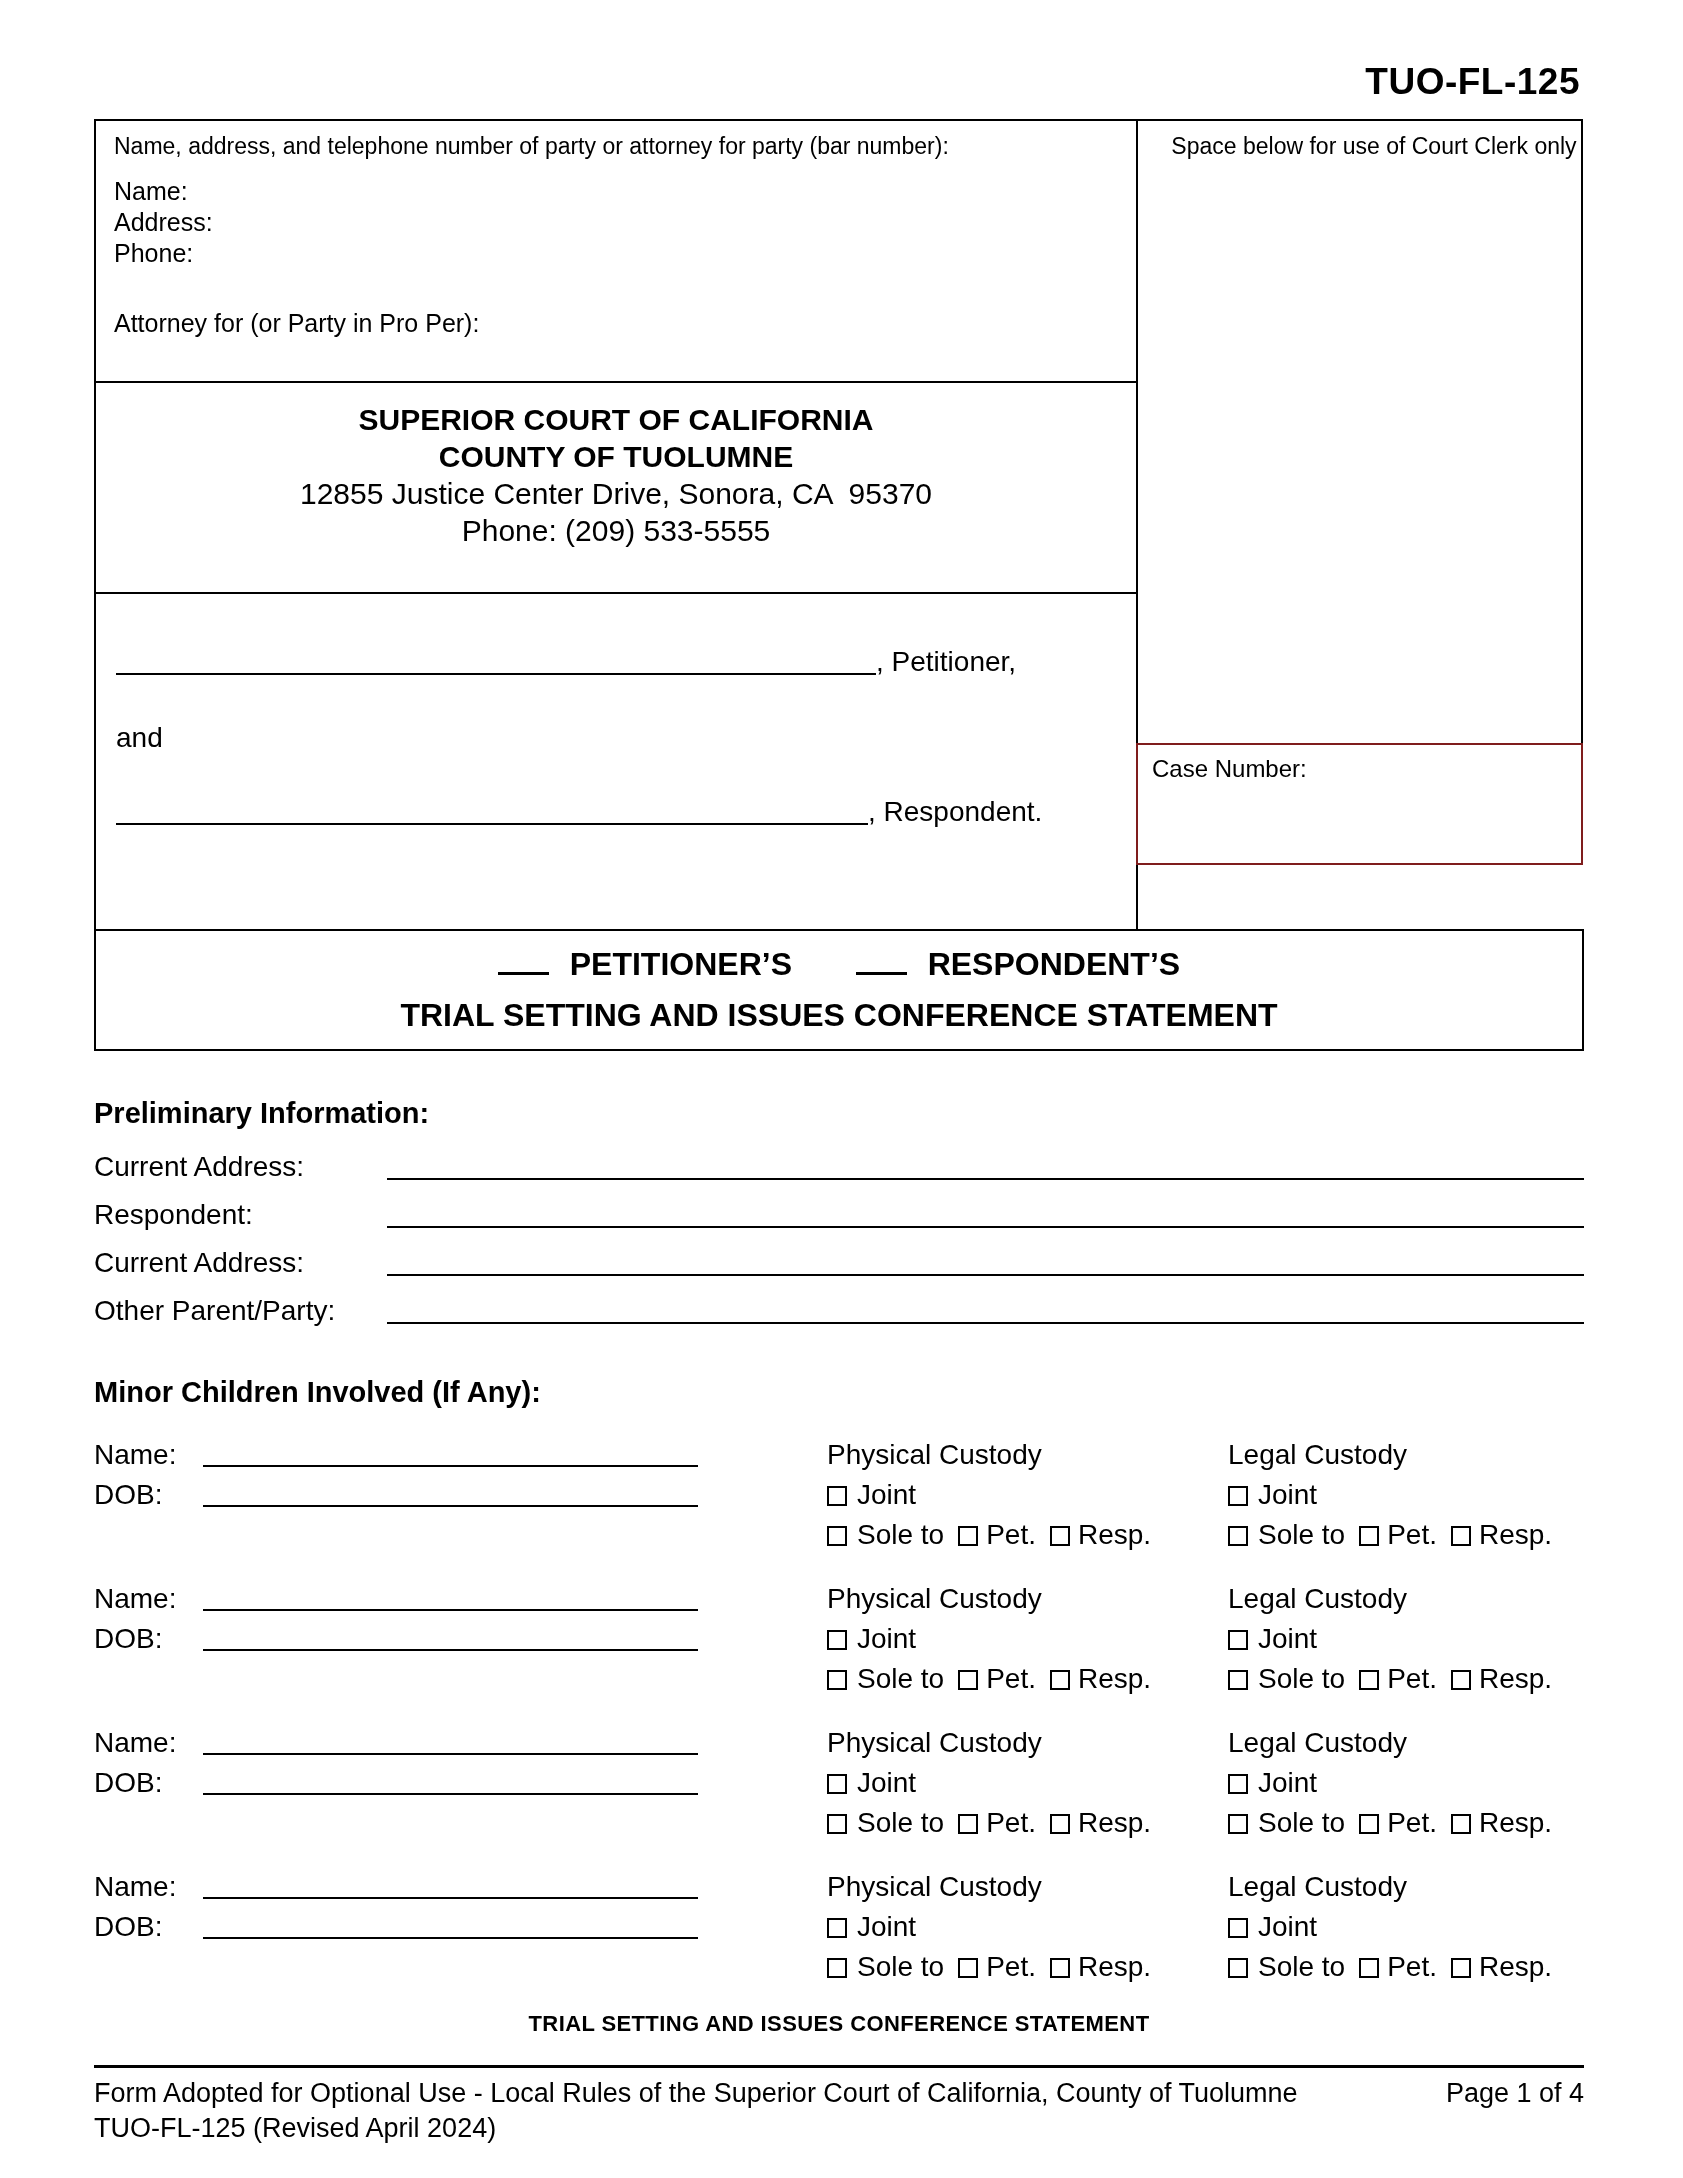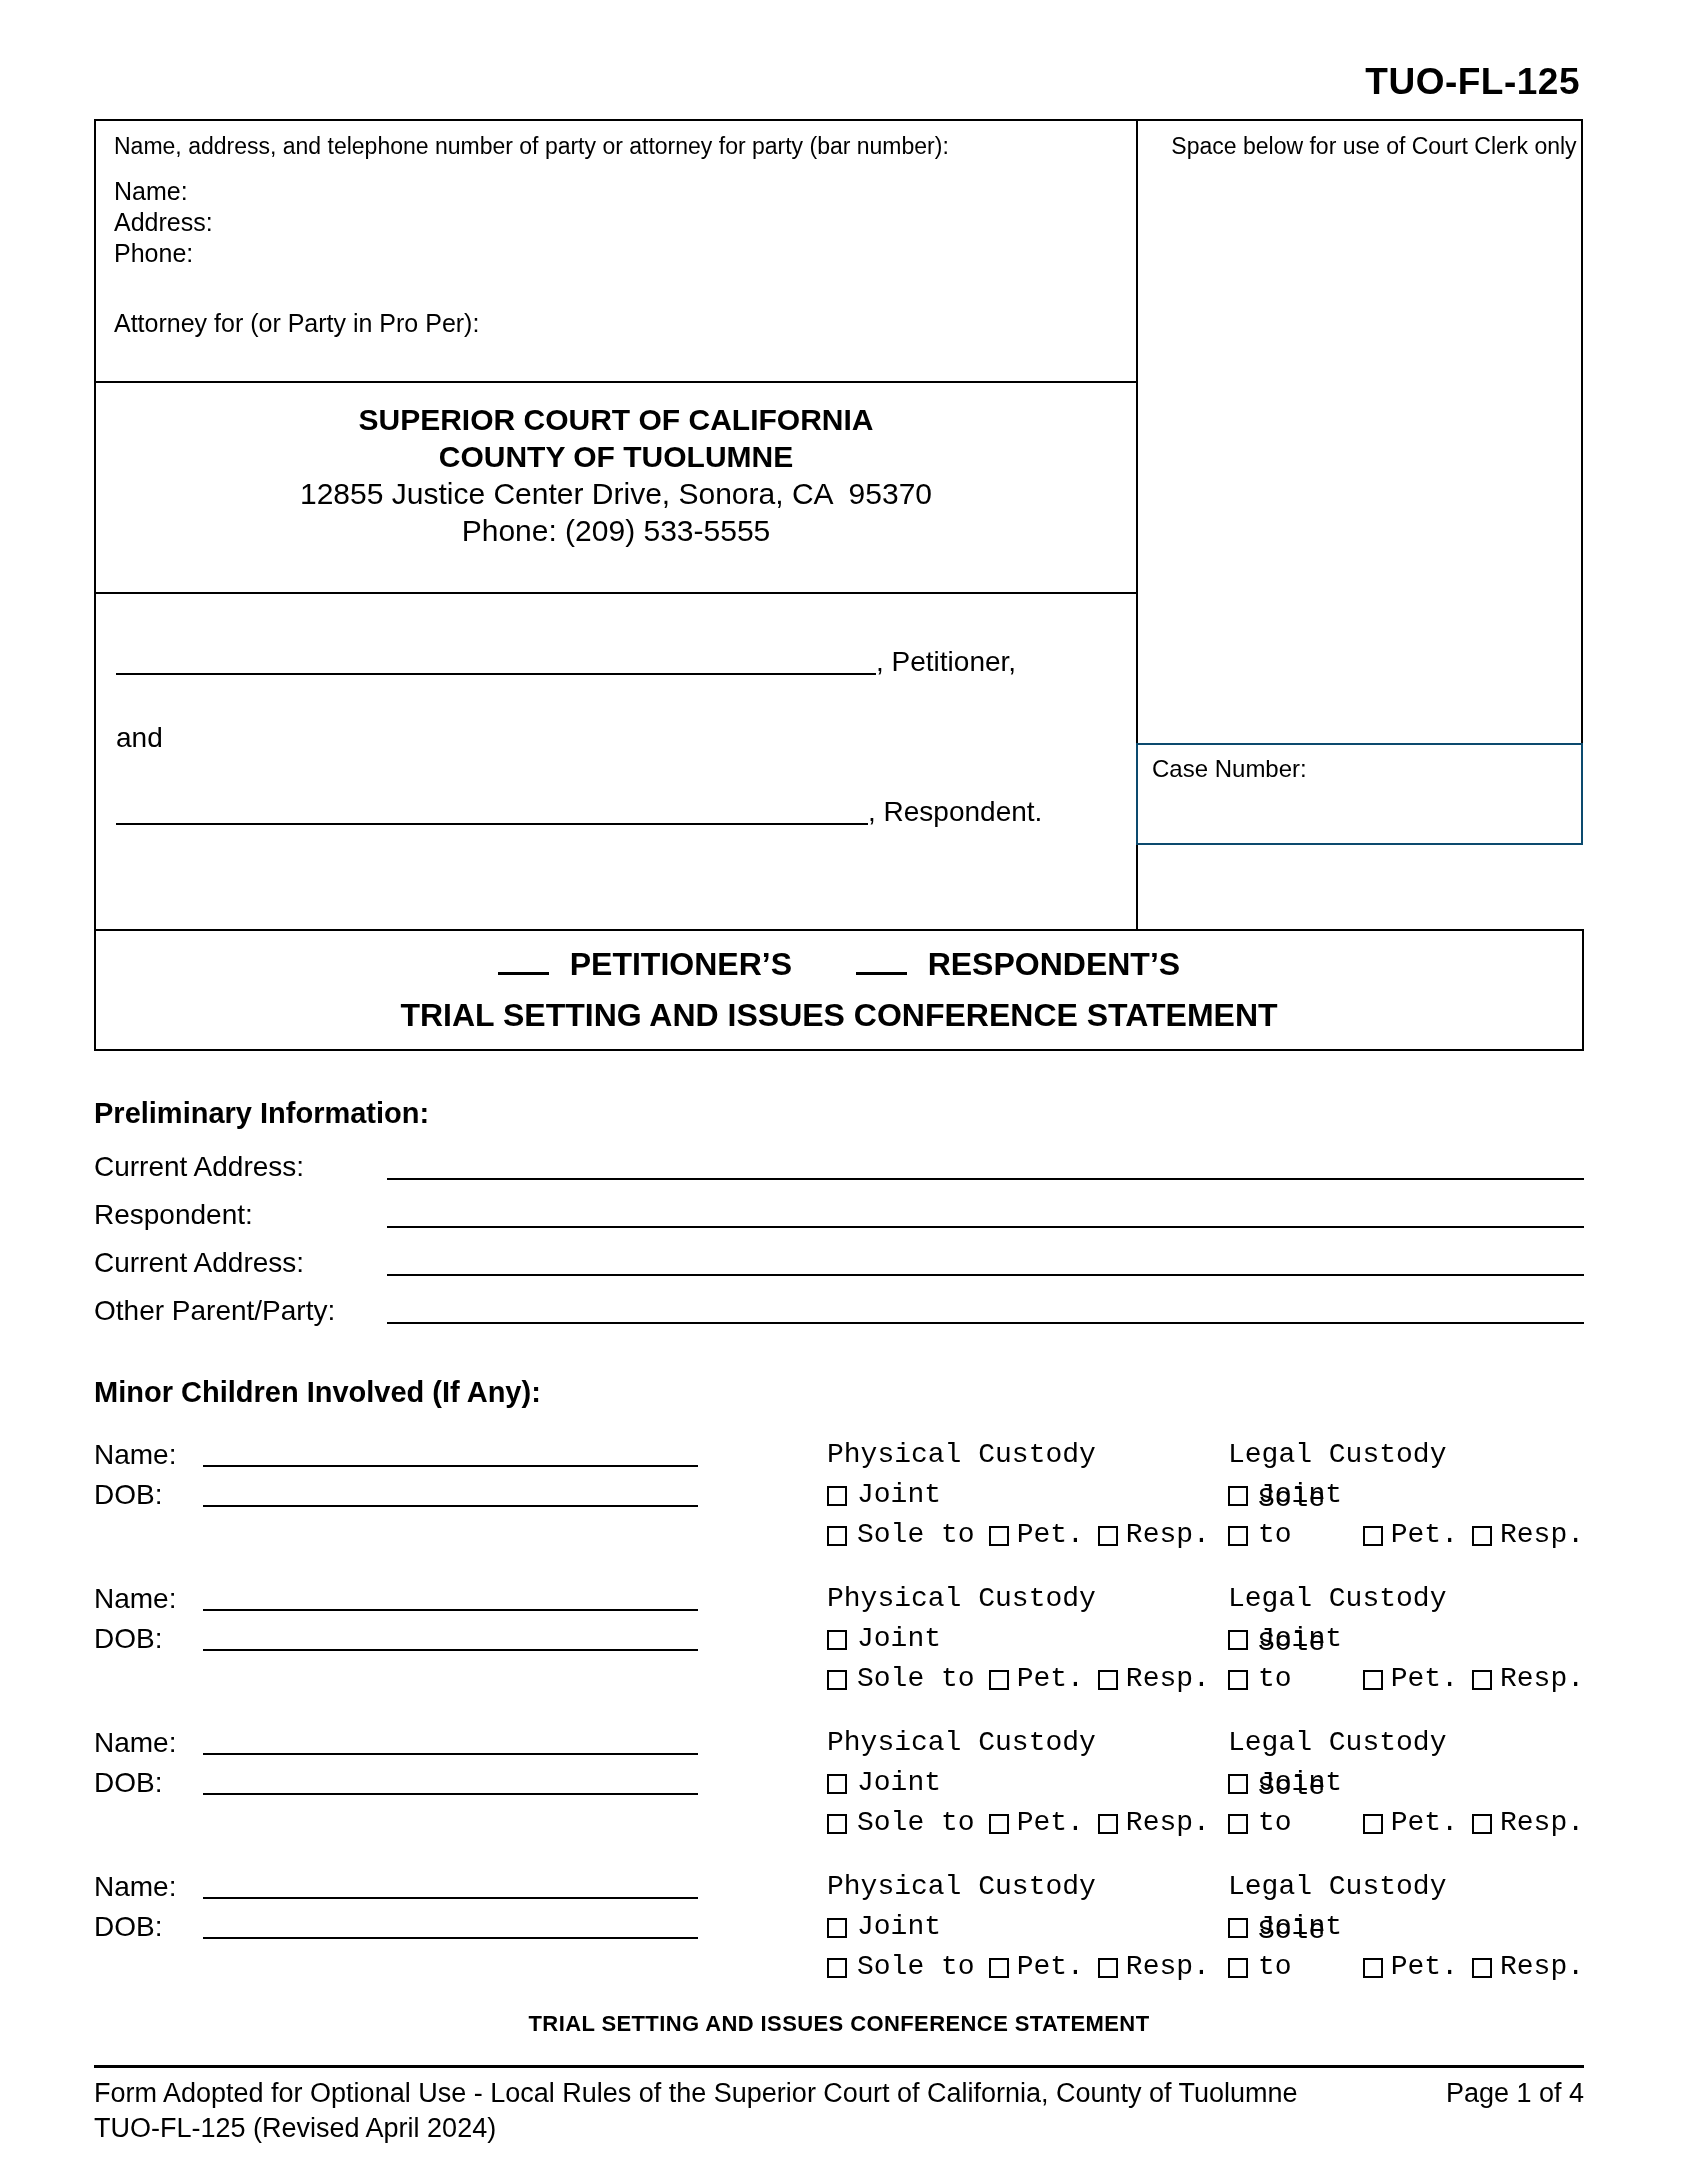--- a/index.html
+++ b/index.html
@@ -33,21 +33,21 @@
   .party-row .suffix { line-height:36px; }
   .party-row.pet { margin-top:50px; }
   .party-and { margin-top:40px; line-height:36px; }
   .party-row.resp { margin-top:38px;align-items:flex-end; }
   .party-line { border-bottom:2px solid #000; margin-bottom:5px; }
   .party-line.pet { width:760px; }
   .party-line.resp { width:752px; }
 
   .clerk-box { height:626px; border:2px solid #000; text-align:center; padding-top:12px; }
   .clerk-caption { font-size:23px;padding-left:29px; }
-  .case-box { height:102px; border:2px solid #0c4a6e; margin-top:-2px; padding:10px 14px; }
+  .case-box { height:122px; border:2px solid #7f1d1d; margin-top:-2px; padding:10px 14px; }
   .case-label { font-size:24px; }
   .case-fill { height:69px; }
 
   .title-box { border:2px solid #000; margin-top:-2px; text-align:center; padding:14px 0; }
   .title-line1 { font-size:32px; font-weight:bold; line-height:39px; }
   .title-blank { display:inline-block; width:51px; height:5px; border-bottom:3px solid #000; margin-right:12px; }
   .title-gap { display:inline-block; width:46px; }
   .title-line2 { font-size:32px; font-weight:bold; margin-top:12px; line-height:39px; }
 
   .section-heading { margin-top:46px; font-size:29px; font-weight:bold; }
@@ -56,21 +56,21 @@
   .pfield { display:flex; align-items:flex-end; height:48px; }
   .pfield-label { width:293px; font-size:28px; line-height:38px; }
   .pfield-line { flex:1; border-bottom:2px solid #000; margin-bottom:6px; }
 
   .children-list { margin-top:4px; }
   .child-block { display:flex; margin-top:24px; font-size:28px; }
   .child-left { width:733px; }
   .child-row { display:flex; align-items:flex-end; height:40px; }
   .child-lbl { width:109px; line-height:36px; }
   .child-line { width:495px; border-bottom:2px solid #000; margin-bottom:6px; }
-  .custody-col { width:401px;font-family:Liberation Mono, monospace; }
+  .custody-col { width:401px; }
   .custody-col.legal { width:356px; }
   .custody-title { height:40px; display:flex; align-items:flex-end; line-height:36px; }
   .custody-row { height:40px; display:flex; align-items:flex-end; }
   .custody-row .txt { line-height:36px; }
   .cb { width:20px; height:20px; border:2px solid #000; margin:0 10px 7px 0; flex:none; align-self:flex-end; }
   .cb.mid { margin-left:14px; margin-right:8px; }
 
   .footer-title { margin-top:26px; text-align:center; font-size:22px; font-weight:bold; letter-spacing:0.4px; }
   .footer-rule { margin-top:28px; border-top:3px solid #000; }
   .footer-row { display:flex; justify-content:space-between; margin-top:10px; font-size:27px; }

